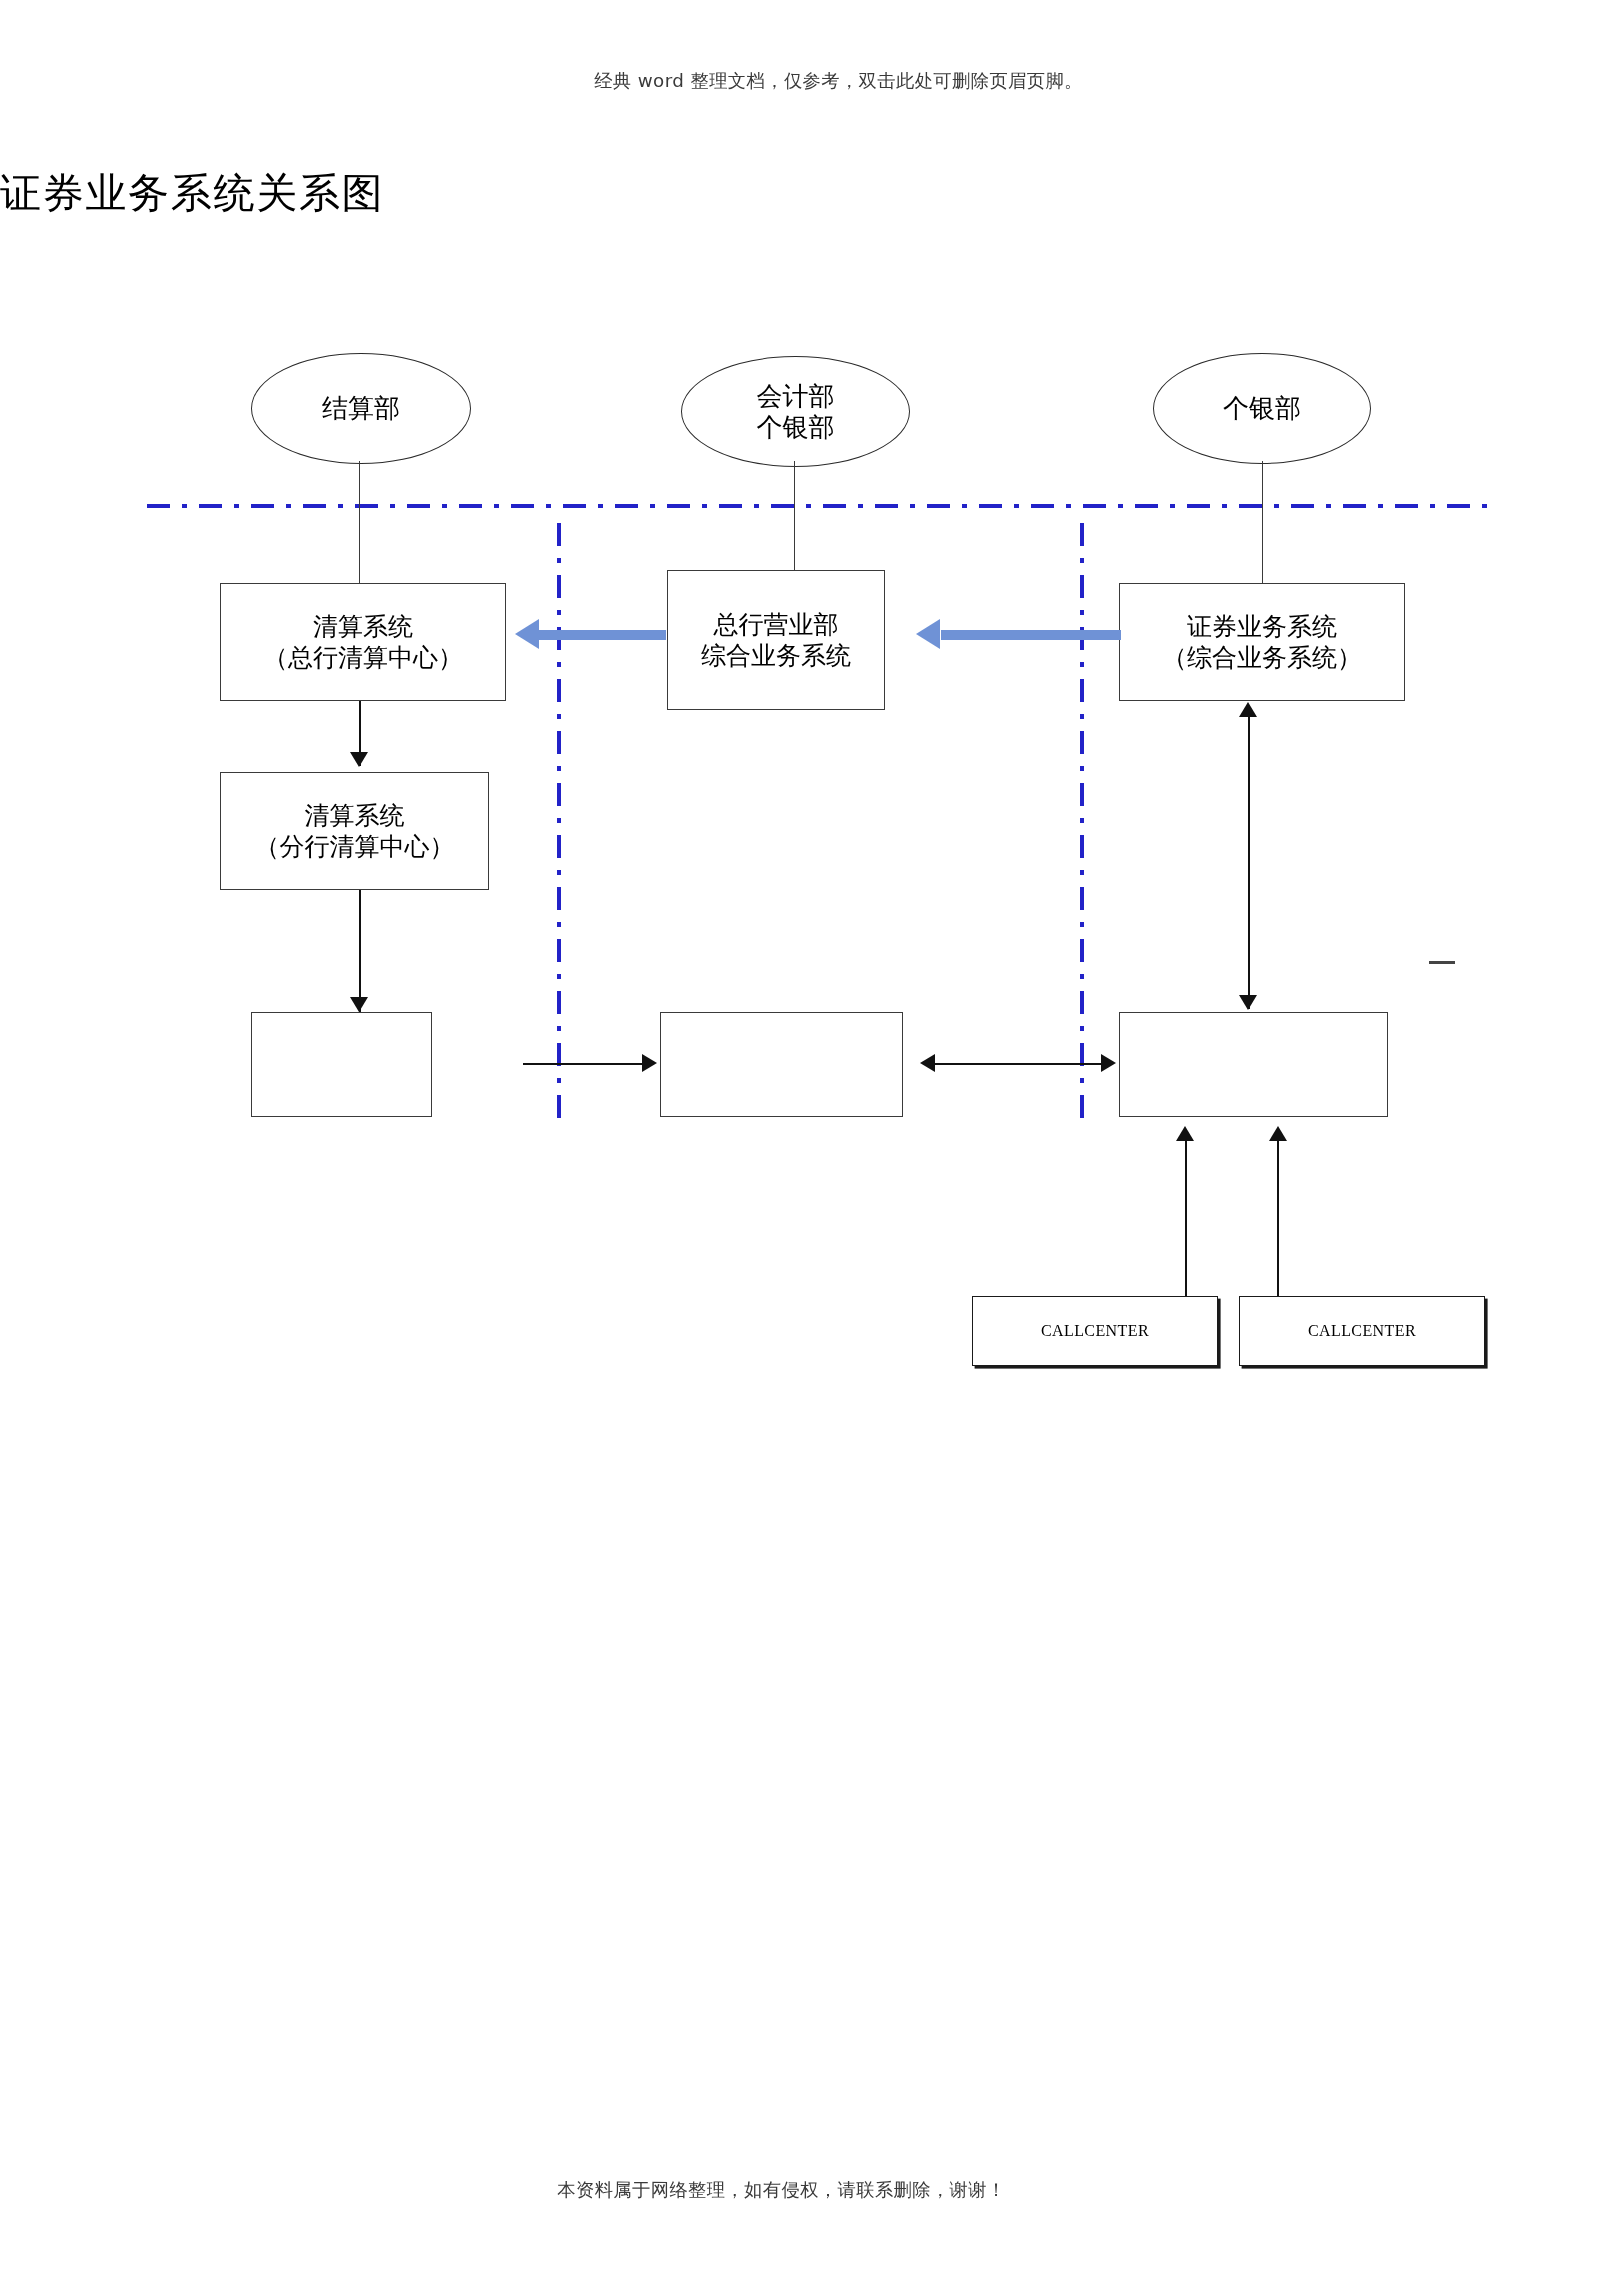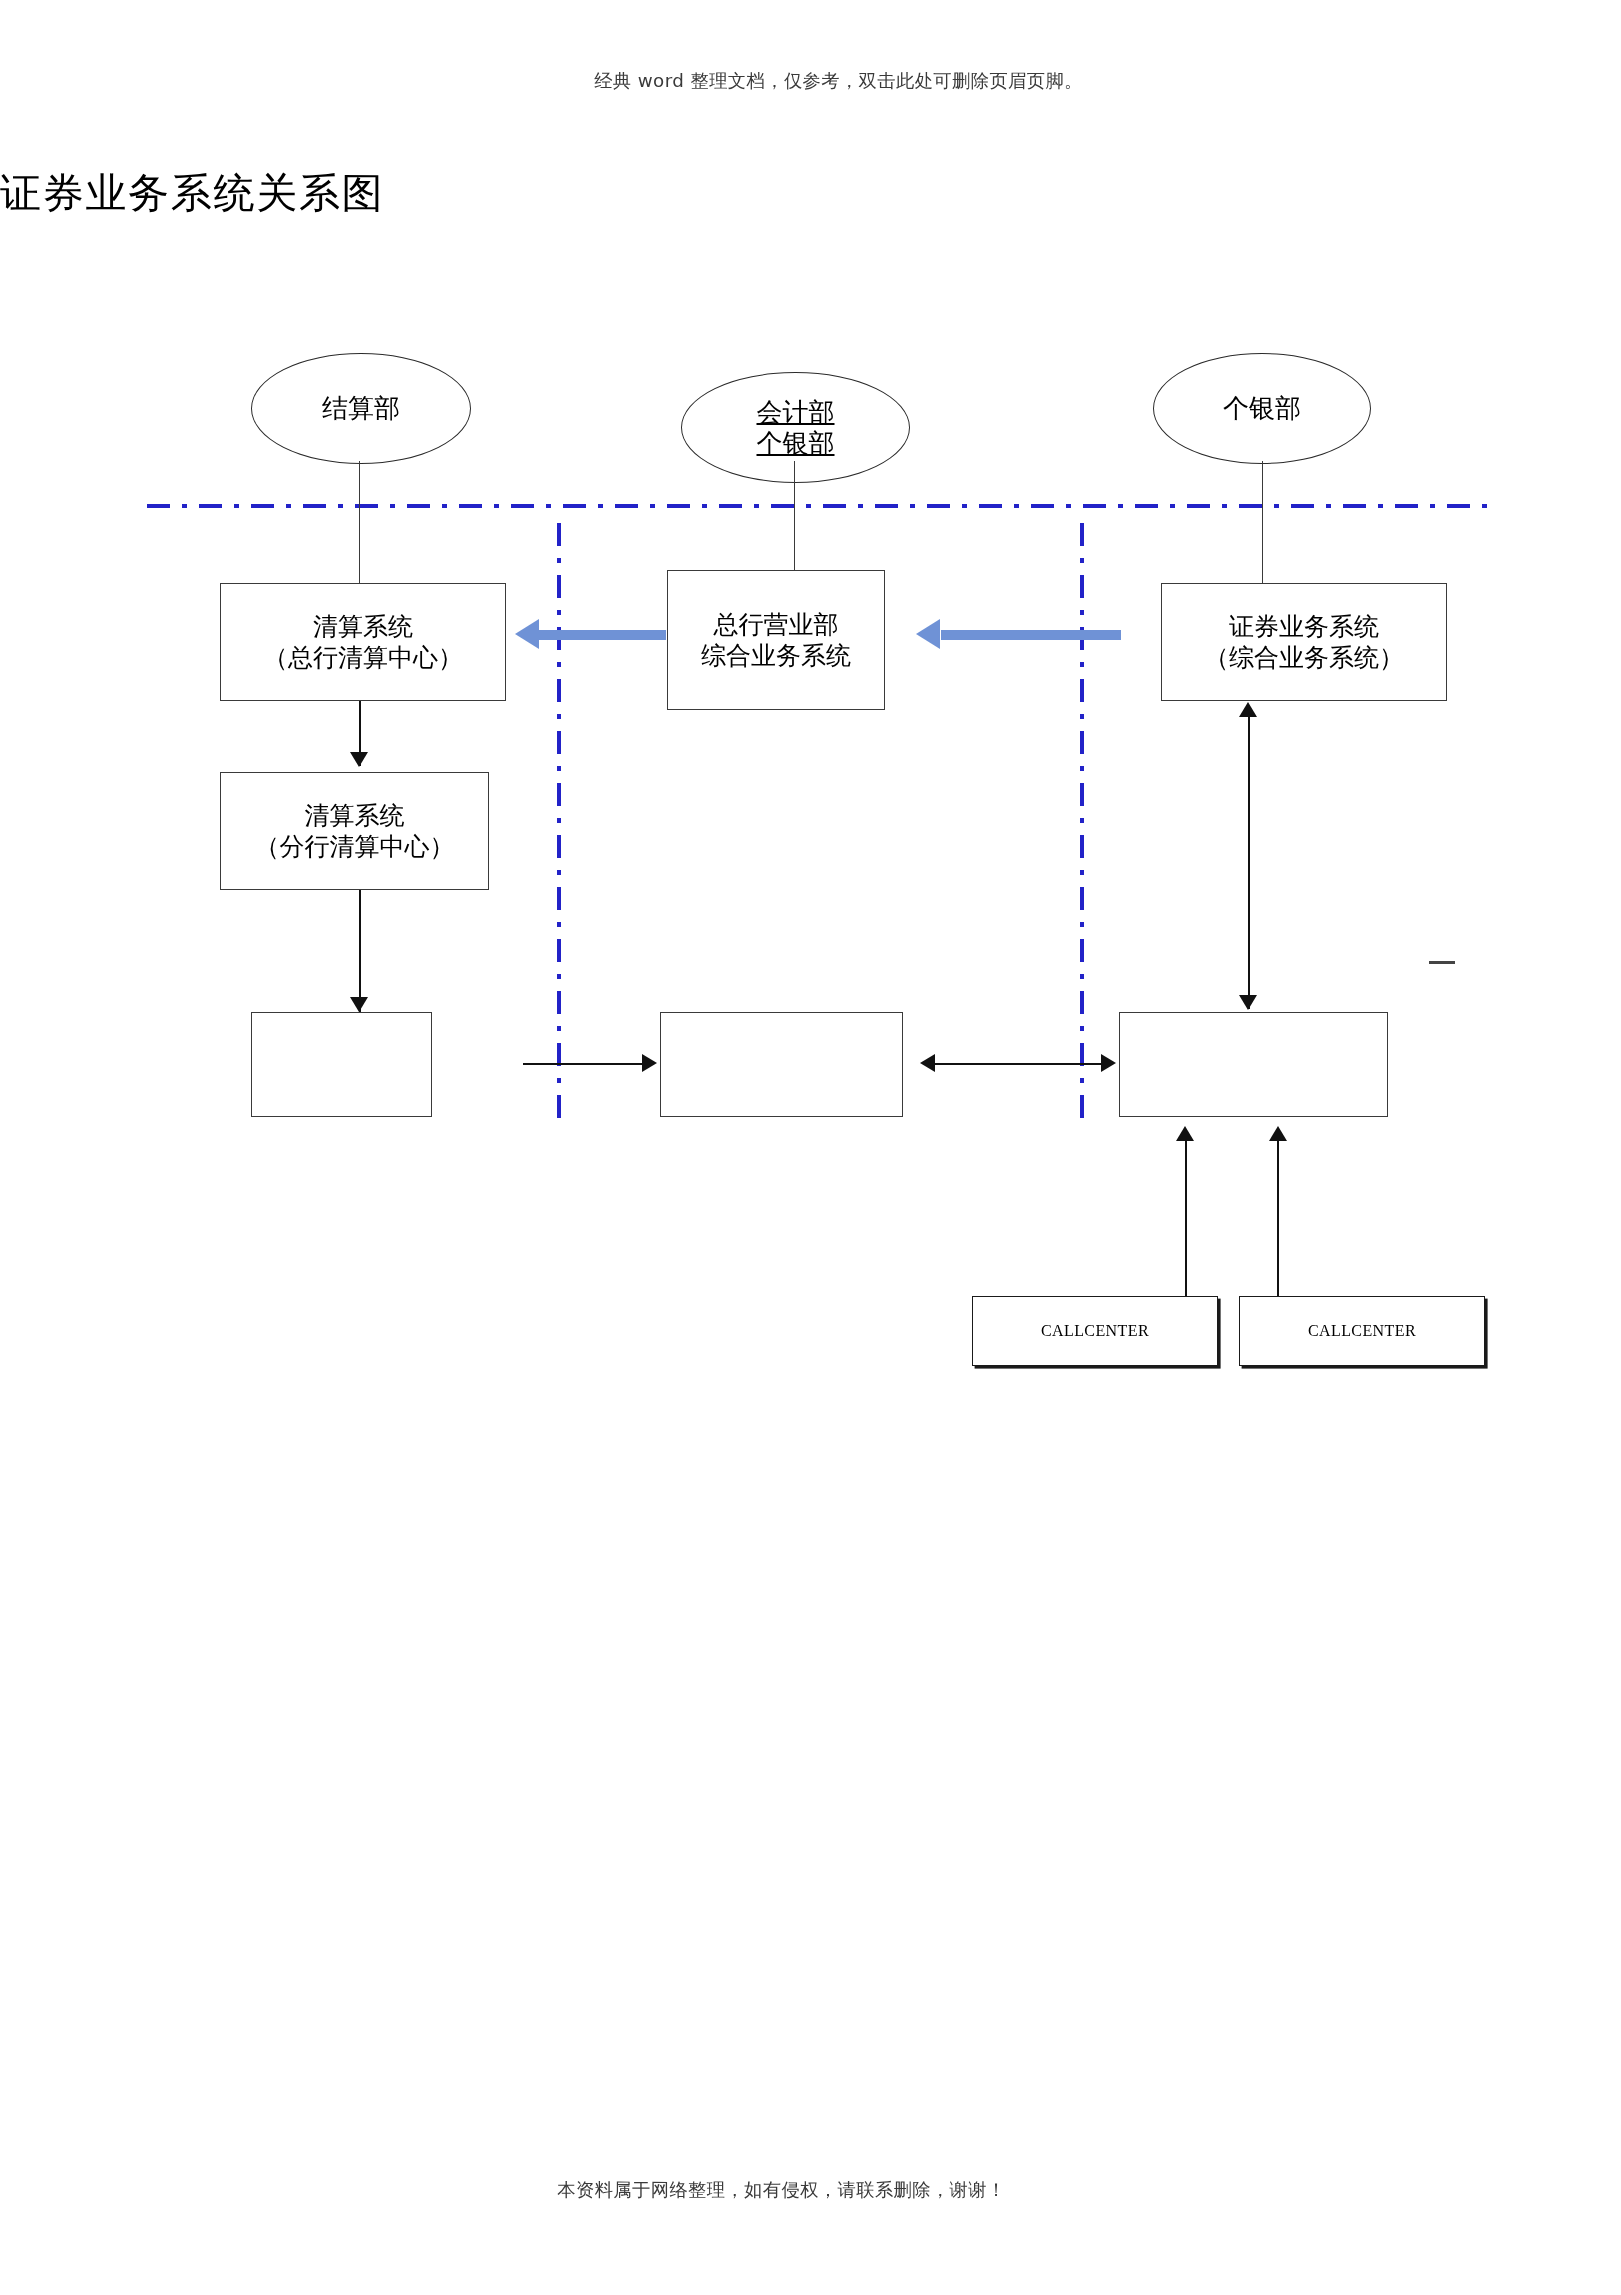--- a/index.html
+++ b/index.html
@@ -193,21 +193,21 @@
 
   <div class="dashdot-h" style="left:147px; top:504px; width:1344px;"></div>
 
   <div class="dashdot-v" style="left:557px; top:523px; height:606px;"></div>
   <div class="dashdot-v" style="left:1080px; top:523px; height:606px;"></div>
 
   <div class="ellipse" style="left:251px; top:353px; width:218px; height:109px;">
     <span>结算部</span>
   </div>
 
-  <div class="ellipse" style="left:681px; top:372px; width:227px; height:109px;text-decoration:underline;">
+  <div class="ellipse" style="left:681px; top:356px; width:227px; height:109px;">
     <span>会计部</span>
     <span>个银部</span>
   </div>
 
   <div class="ellipse" style="left:1153px; top:353px; width:216px; height:109px;">
     <span>个银部</span>
   </div>
 
   <div class="vline" style="left:359px; top:461px; height:122px;"></div>
   <div class="vline" style="left:794px; top:461px; height:122px;"></div>
@@ -216,21 +216,21 @@
   <div class="box" style="left:220px; top:583px; width:286px; height:118px;">
     <span>清算系统</span>
     <span>（总行清算中心）</span>
   </div>
 
   <div class="box" style="left:667px; top:570px; width:218px; height:140px;">
     <span>总行营业部</span>
     <span>综合业务系统</span>
   </div>
 
-  <div class="box" style="left:1119px; top:583px; width:286px; height:118px;margin-left:42px;">
+  <div class="box" style="left:1119px; top:583px; width:286px; height:118px;">
     <span>证券业务系统</span>
     <span>（综合业务系统）</span>
   </div>
 
   <div class="blue-arrow-body" style="left:539px; top:630px; width:127px;"></div>
   <div class="blue-arrow-head-left" style="left:515px; top:619px;"></div>
 
   <div class="blue-arrow-body" style="left:941px; top:630px; width:180px;"></div>
   <div class="blue-arrow-head-left" style="left:916px; top:619px;"></div>
 

